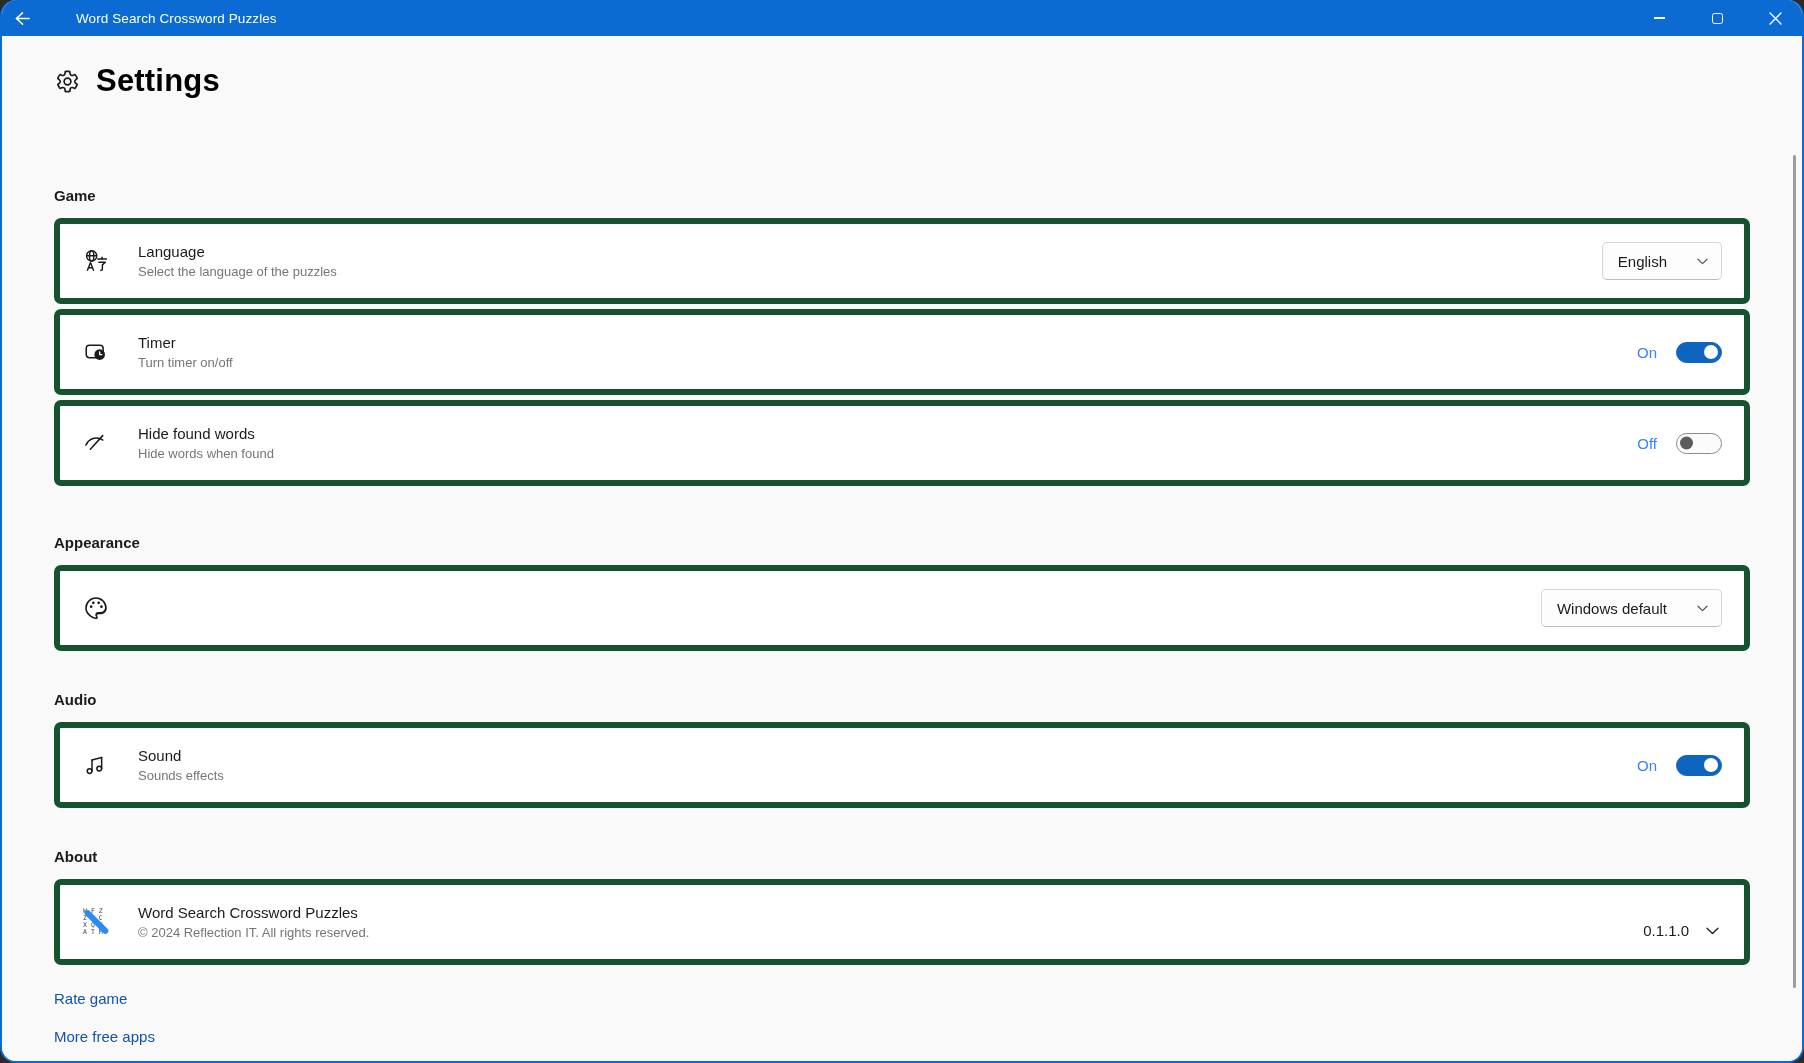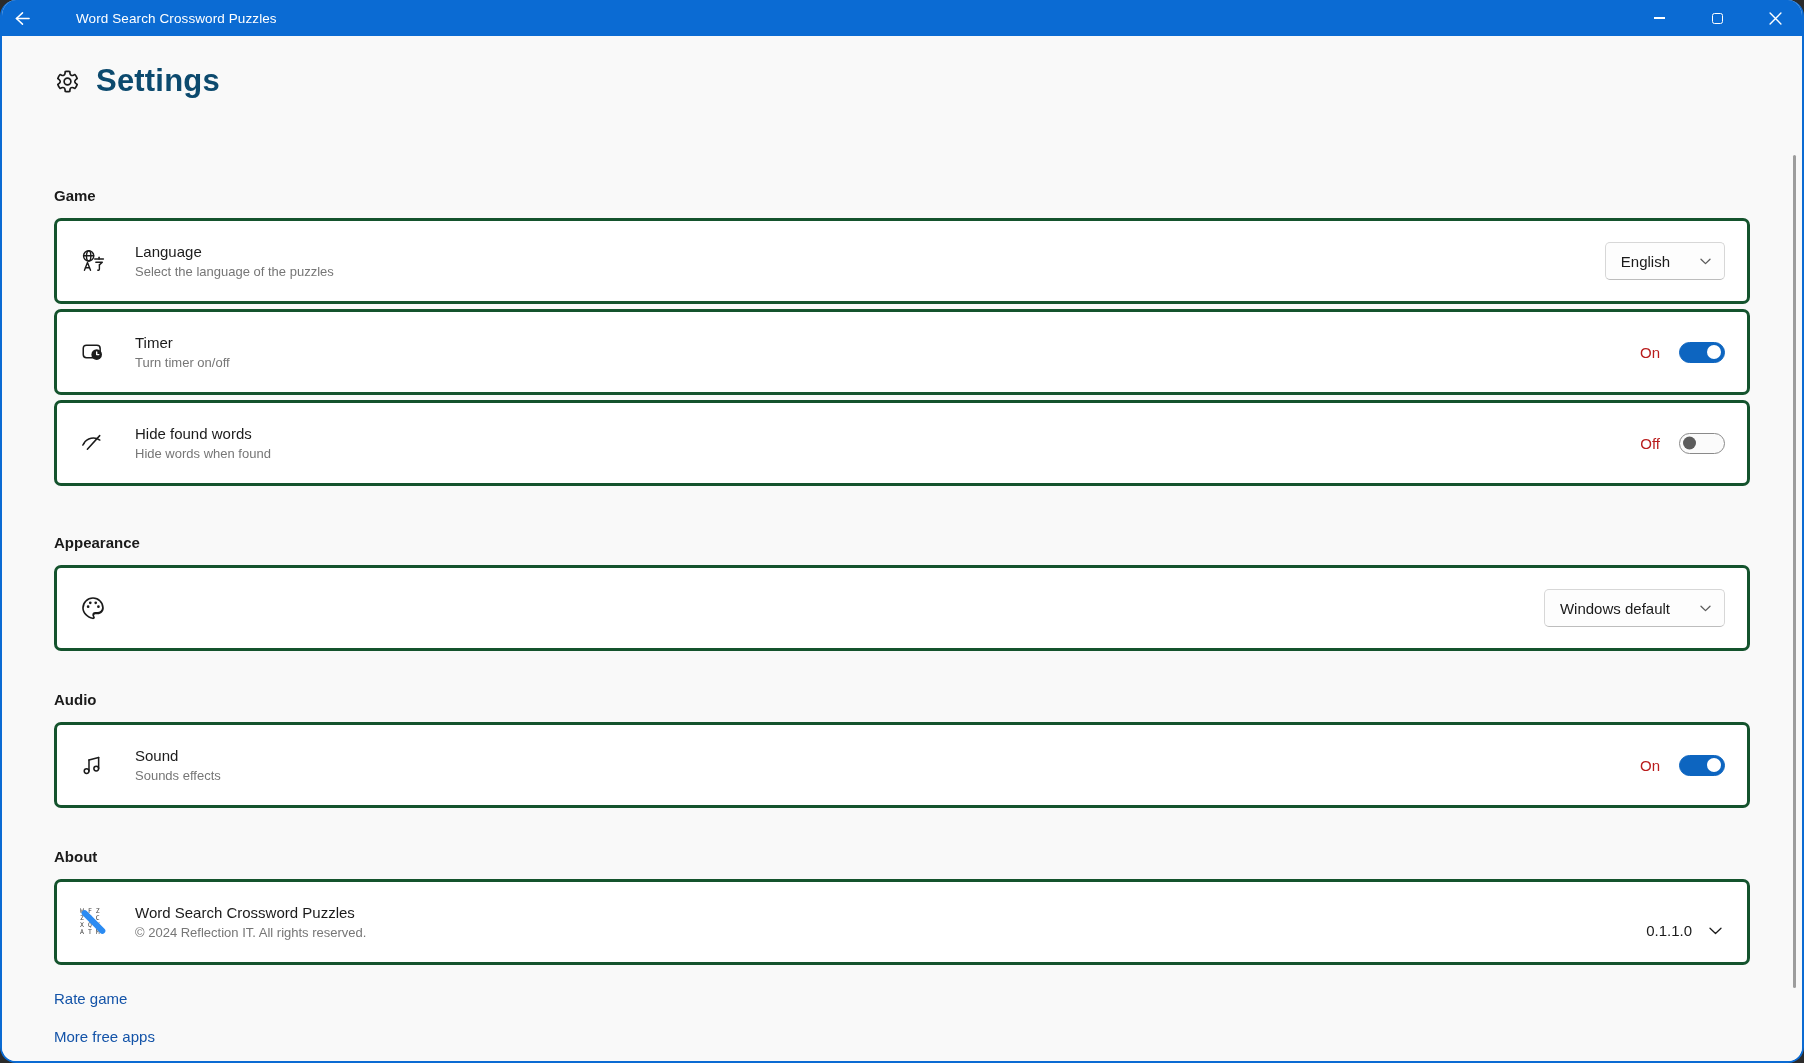--- a/index.html
+++ b/index.html
@@ -39,53 +39,53 @@
     display: flex; align-items: center; justify-content: center; color: #fff; cursor: pointer;
   }
   .min-glyph { width: 11px; height: 1.4px; background: #fff; }
   .max-glyph { width: 11px; height: 11px; border: 1.4px solid #fff; border-radius: 2.5px; }
   
   .content {
     position: absolute; top: 36px; left: 0; right: 0; bottom: 0;
     padding: 0 52px; background: #f9f9f9; overflow: hidden;
   }
   .page-title {
-    margin-top: 27px; display: flex; align-items: center; gap: 15px; color: #0c4a6e;
+    margin-top: 27px; display: flex; align-items: center; gap: 15px; color: #000000;
   }
   .page-title .gear { width: 27px; height: 27px; display: flex; }
   .page-title h1 { font-size: 31px; font-weight: 700; letter-spacing: .2px; }
   .section-label { font-size: 15px; font-weight: 700; color: #1b1b1b; }
   .sl-game { margin-top: 88px; }
   .sl-appearance { margin-top: 48px; }
   .sl-audio { margin-top: 40px; }
   .sl-about { margin-top: 40px; }
   .section-label { margin-bottom: 14px; }
   
   .card {
     height: 86px; background: #ffffff;
-    border: 3px solid #14532d; border-radius: 7px;
+    border: 6px solid #14532d; border-radius: 7px;
     display: flex; align-items: center; justify-content: space-between;
     padding: 0 22px 0 23px; margin-bottom: 5px;
   }
   .row-left { display: flex; align-items: center; gap: 29px; }
   .row-icon { width: 26px; height: 26px; display: flex; align-items: center; justify-content: center; flex: none; }
   .row-title { font-size: 15px; color: #1b1b1b; }
   .row-desc { font-size: 13px; color: #767676; margin-top: 4px; }
   .row-right { display: flex; align-items: center; }
   
   .dropdown {
     display: inline-flex; align-items: center; gap: 30px;
     height: 38px; padding: 0 13px 0 15px;
     background: #fdfdfd; border: 1px solid #d7d7d7; border-bottom-color: #bdbdbd;
     border-radius: 5px; font-size: 15px; color: #1b1b1b; cursor: pointer;
     font-family: "Liberation Sans", sans-serif;
   }
   
   .toggle-wrap { display: flex; align-items: center; gap: 19px; }
-  .toggle-label { font-size: 15px; color: #b91c1c; }
+  .toggle-label { font-size: 15px; color: #3b82f6; }
   .toggle {
     width: 46px; height: 21px; border-radius: 11px; position: relative; cursor: pointer;
   }
   .toggle.on { background: #0d65c0; border: 1px solid #0d65c0; }
   .toggle.off { background: #fbfbfb; border: 1px solid #8a8a8a; }
   .toggle .knob { position: absolute; top: 50%; transform: translateY(-50%); border-radius: 50%; }
   .toggle.on .knob { right: 3px; width: 14px; height: 14px; background: #ffffff; }
   .toggle.off .knob { left: 3px; width: 13px; height: 13px; background: #5c5c5c; }
   
   .version-wrap { display: flex; align-items: center; gap: 17px; background: transparent; border: none; cursor: pointer; padding-right: 3px; margin-top: 17px; }

